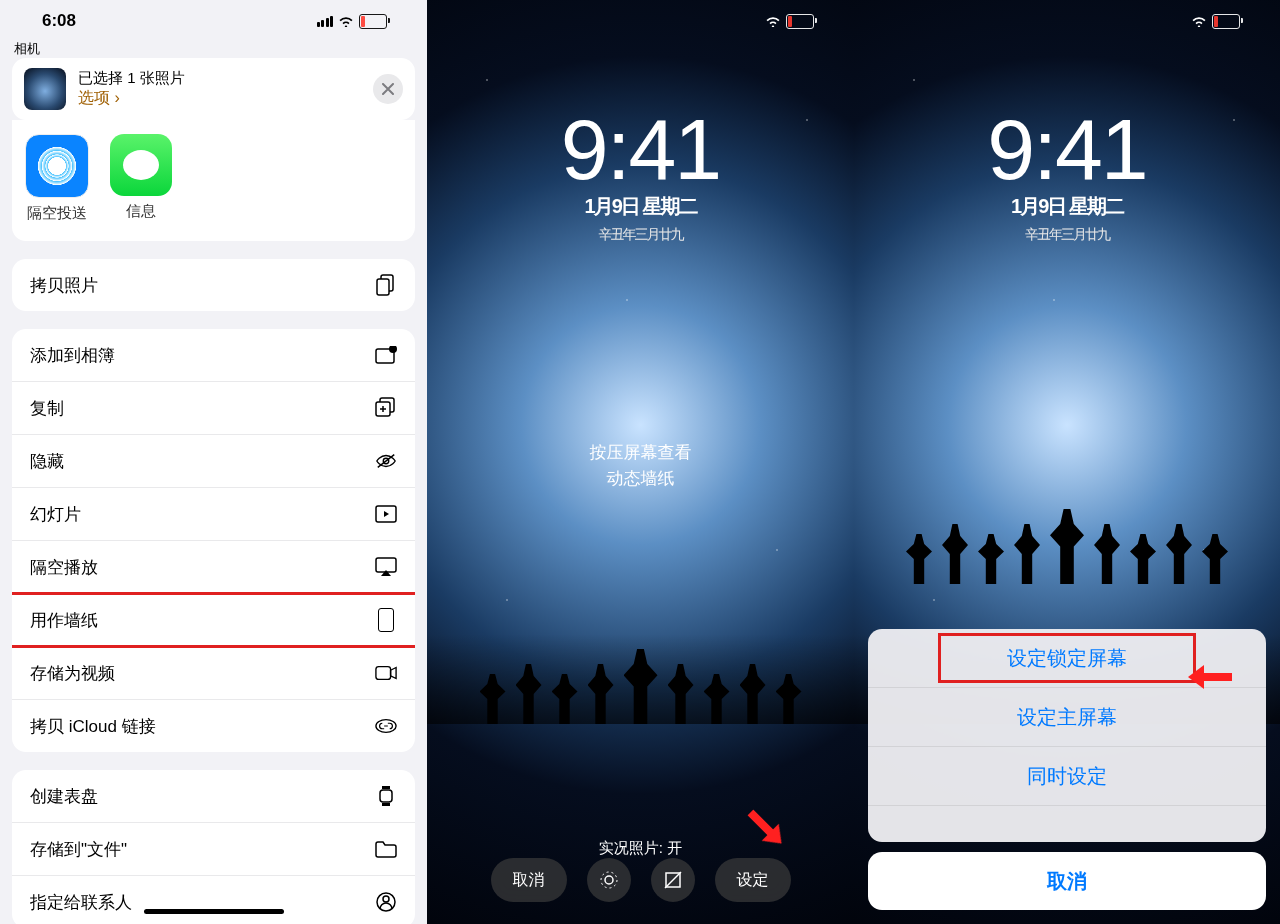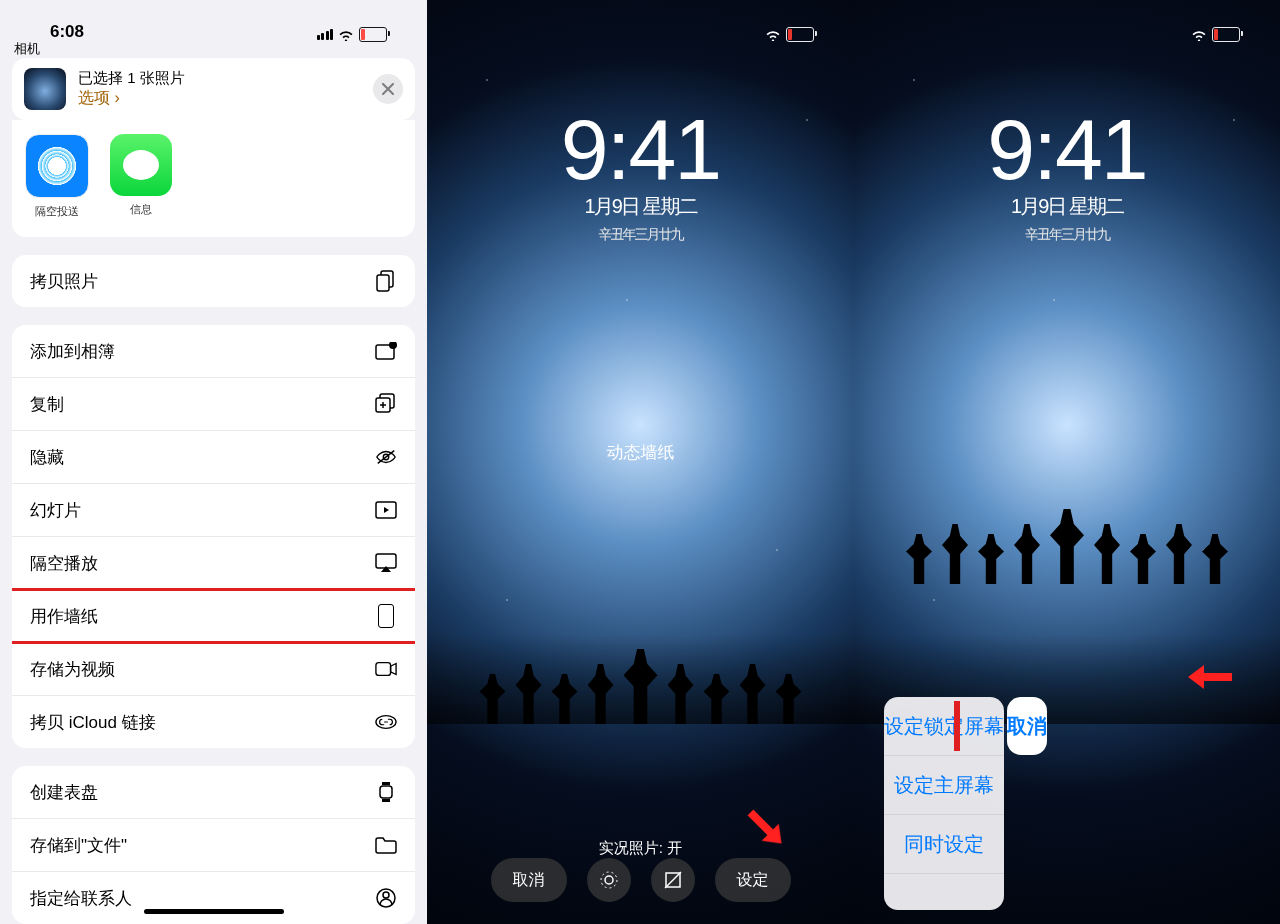--- a/index.html
+++ b/index.html
@@ -2,42 +2,42 @@
 <html><head>
 <meta charset="utf-8">
 <style>
 html,body{margin:0;padding:0;font-family:-apple-system,BlinkMacSystemFont,"PingFang SC","Helvetica Neue",sans-serif;background:#fff}
 .stage{width:1280px;height:924px;position:relative;display:flex;gap:0;background:#fff}
 .phone{position:relative;height:924px;overflow:hidden;flex-shrink:0}
 .phone.p1{width:427px;background:#f2f2f6}
 .phone.p2{width:427px}
 .phone.p3{width:426px}
 
-.statusbar{height:42px;display:flex;align-items:flex-end;justify-content:space-between;padding:0 40px 0 38px;color:#fff;font-weight:600;font-size:17px;position:absolute;top:0;left:12px;right:0;z-index:100}
+.statusbar{height:42px;display:flex;align-items:center;justify-content:space-between;padding:0 40px 0 38px;color:#fff;font-weight:600;font-size:17px;position:absolute;top:0;left:4px;right:0;z-index:100}
 .statusbar.dark{color:#000}
 .status-left{display:flex;align-items:center;gap:6px}
 .status-right{display:flex;align-items:center;gap:5px}
 .bars{display:flex;align-items:flex-end;gap:1.5px}
 .bars span{width:3px;background:currentColor;border-radius:1px}
 .bars span:nth-child(1){height:5px}.bars span:nth-child(2){height:7px}.bars span:nth-child(3){height:9px}.bars span:nth-child(4){height:11px}
 .batt{width:26px;height:13px;border:1.5px solid currentColor;border-radius:3px;position:relative;opacity:.9}
 .batt::after{content:"";position:absolute;right:-4px;top:3px;width:2px;height:5px;background:currentColor;border-radius:0 1px 1px 0}
 .batt-fill{position:absolute;left:1px;top:1px;bottom:1px;width:15%;background:#ff3b30;border-radius:1px}
 
 
 .p1 .header{background:#fff;border-radius:14px;margin:58px 12px 0;padding:10px 12px;display:flex;align-items:center;gap:12px;position:relative}
 .thumb{width:42px;height:42px;border-radius:8px;background:radial-gradient(circle at 50% 55%,#7faee0 0%,#2a4a70 55%,#050b18 100%)}
 .hd-text{display:flex;flex-direction:column}
 .hd-title{font-size:15px;font-weight:400;color:#000}
 .hd-sub{font-size:16px;color:#a16207}
 .close-btn{position:absolute;right:12px;top:50%;transform:translateY(-50%);width:30px;height:30px;border-radius:50%;background:#e9e9eb;display:flex;align-items:center;justify-content:center;color:#7c7c80;font-size:16px}
 .apps{display:flex;gap:22px;padding:14px 14px 18px;background:#fff;margin:0 12px;border-radius:0 0 14px 14px;overflow:hidden}
 .app{display:flex;flex-direction:column;align-items:center;gap:6px;width:62px;flex-shrink:0}
 .app-icon{width:62px;height:62px;border-radius:14px}
-.app-label{font-size:11px;color:#333;white-space:nowrap}
+.app-label{font-size:15px;color:#333;white-space:nowrap}
 .ai-airdrop{background:radial-gradient(circle,#fff 20%,#4dc4ff 21%,#fff 26%,#4dc4ff 27%,#fff 34%,#4dc4ff 35%,#fff 43%,#0a84ff 44%);border:1px solid #eee}
 .ai-msg{background:linear-gradient(#5af36a,#0bd63b);position:relative}
 .ai-msg::after{content:"";position:absolute;left:50%;top:50%;transform:translate(-50%,-50%);width:36px;height:30px;background:#fff;border-radius:50%}
 .ai-wx{background:#07c160;position:relative}
 .ai-wx::before,.ai-wx::after{content:"";position:absolute;background:#fff;border-radius:50%}
 .ai-wx::before{width:24px;height:20px;left:10px;top:14px}
 .ai-wx::after{width:20px;height:18px;right:10px;bottom:12px}
 .ai-pdd{background:#e02e24;position:relative}
 .ai-pdd::before{content:"❀";position:absolute;inset:0;display:flex;align-items:center;justify-content:center;color:#fff;font-size:32px}
 
@@ -54,32 +54,32 @@
 
 .wpap{position:absolute;inset:0;background:radial-gradient(circle at 50% 46%,#c9e3ff 0%,#5c8fc4 22%,#1a3b63 48%,#050d1e 68%,#01040c 100%)}
 .wpap::after{content:"";position:absolute;left:0;right:0;bottom:200px;height:90px;background:linear-gradient(transparent,rgba(0,0,0,.6))}
 .stars{position:absolute;inset:0;background-image:radial-gradient(1px 1px at 60px 80px,#fff,transparent),radial-gradient(1px 1px at 380px 120px,#fff,transparent),radial-gradient(1px 1px at 200px 300px,#fff,transparent),radial-gradient(1px 1px at 80px 600px,#fff,transparent),radial-gradient(1px 1px at 350px 550px,#fff,transparent)}
 .silh{position:absolute;bottom:200px;left:0;right:0;height:80px;display:flex;align-items:flex-end;justify-content:center;gap:10px}
 .silh span{width:26px;height:60px;background:#000;clip-path:polygon(40% 0,60% 0,70% 20%,100% 35%,70% 50%,70% 100%,30% 100%,30% 50%,0 35%,30% 20%)}
 .silh span:nth-child(odd){height:50px}
 .silh span:nth-child(5){height:75px;width:34px}
 
 .lock-time{position:absolute;top:100px;left:0;right:0;text-align:center;color:#fff;font-weight:200;font-size:86px;letter-spacing:-2px}
-.lock-date{color:#fff;font-size:20px;font-weight:400;margin-top:-6px}
+.lock-date{color:#fff;font-size:20px;font-weight:700;margin-top:-6px}
 .lock-sub{text-align:center;color:#e8e8e8;font-size:14px;margin-top:6px}
 .press-hint{position:absolute;top:440px;left:0;right:0;text-align:center;color:#fff;font-size:17px;line-height:1.5}
 
 .wp-bottom{position:absolute;bottom:22px;left:0;right:0;display:flex;flex-direction:column;align-items:center;}
 .live-label{color:#fff;font-size:15px}
 .wp-btns{display:flex;gap:20px;align-items:center}
 .pill{height:44px;border-radius:22px;background:rgba(60,60,60,.7);color:#fff;display:flex;align-items:center;justify-content:center;font-size:16px;padding:0 22px;backdrop-filter:blur(10px)}
 .pill.round{width:44px;padding:0}
 
 
-.sheet{position:absolute;left:30px;right:14px;bottom:14px;display:flex;gap:3px;z-index:50}
+.sheet{position:absolute;left:14px;right:14px;bottom:14px;display:flex;flex-direction:column;gap:10px;z-index:50}
 .sheet-group{background:rgba(235,235,240,.97);border-radius:14px;overflow:hidden}
 .sheet-row{height:58px;display:flex;align-items:center;justify-content:center;font-size:20px;color:#007aff;border-bottom:1px solid rgba(0,0,0,.08);position:relative}
 .sheet-row:last-child{border-bottom:none}
 .sheet-row.highlight::after{content:"";position:absolute;left:70px;right:70px;top:4px;bottom:4px;border:3px solid #e02020}
 .sheet-row.partial{height:36px;font-size:15px;color:#555}
 .sheet-cancel{background:#fff;border-radius:14px;height:58px;display:flex;align-items:center;justify-content:center;font-size:20px;color:#007aff;font-weight:600}
 
 .arrow{position:absolute;width:44px;height:44px;z-index:60}
 .arrow.a2{bottom:74px;right:66px;transform:rotate(45deg)}
 .arrow.a3{top:655px;right:48px;transform:rotate(180deg)}
@@ -292,20 +292,21 @@
       </div>
     </div>
 
     <div class="lock-time">
       <div>9:41</div>
       <div class="lock-date">1月9日 星期二</div>
       <div class="lock-sub">辛丑年三月廿九</div>
     </div>
 
     <div class="press-hint">
+      <div>按压屏幕查看</div>
       <div>动态墙纸</div>
     </div>
 
     <div class="wp-bottom">
       <div class="live-label">实况照片: 开</div>
       <div class="wp-btns">
         <div class="pill">取消</div>
         <div class="pill round">
           <svg width="22" height="22" viewBox="0 0 22 22">
               <circle cx="11" cy="11" r="4" fill="none" stroke="#fff" stroke-width="1.5"></circle>

